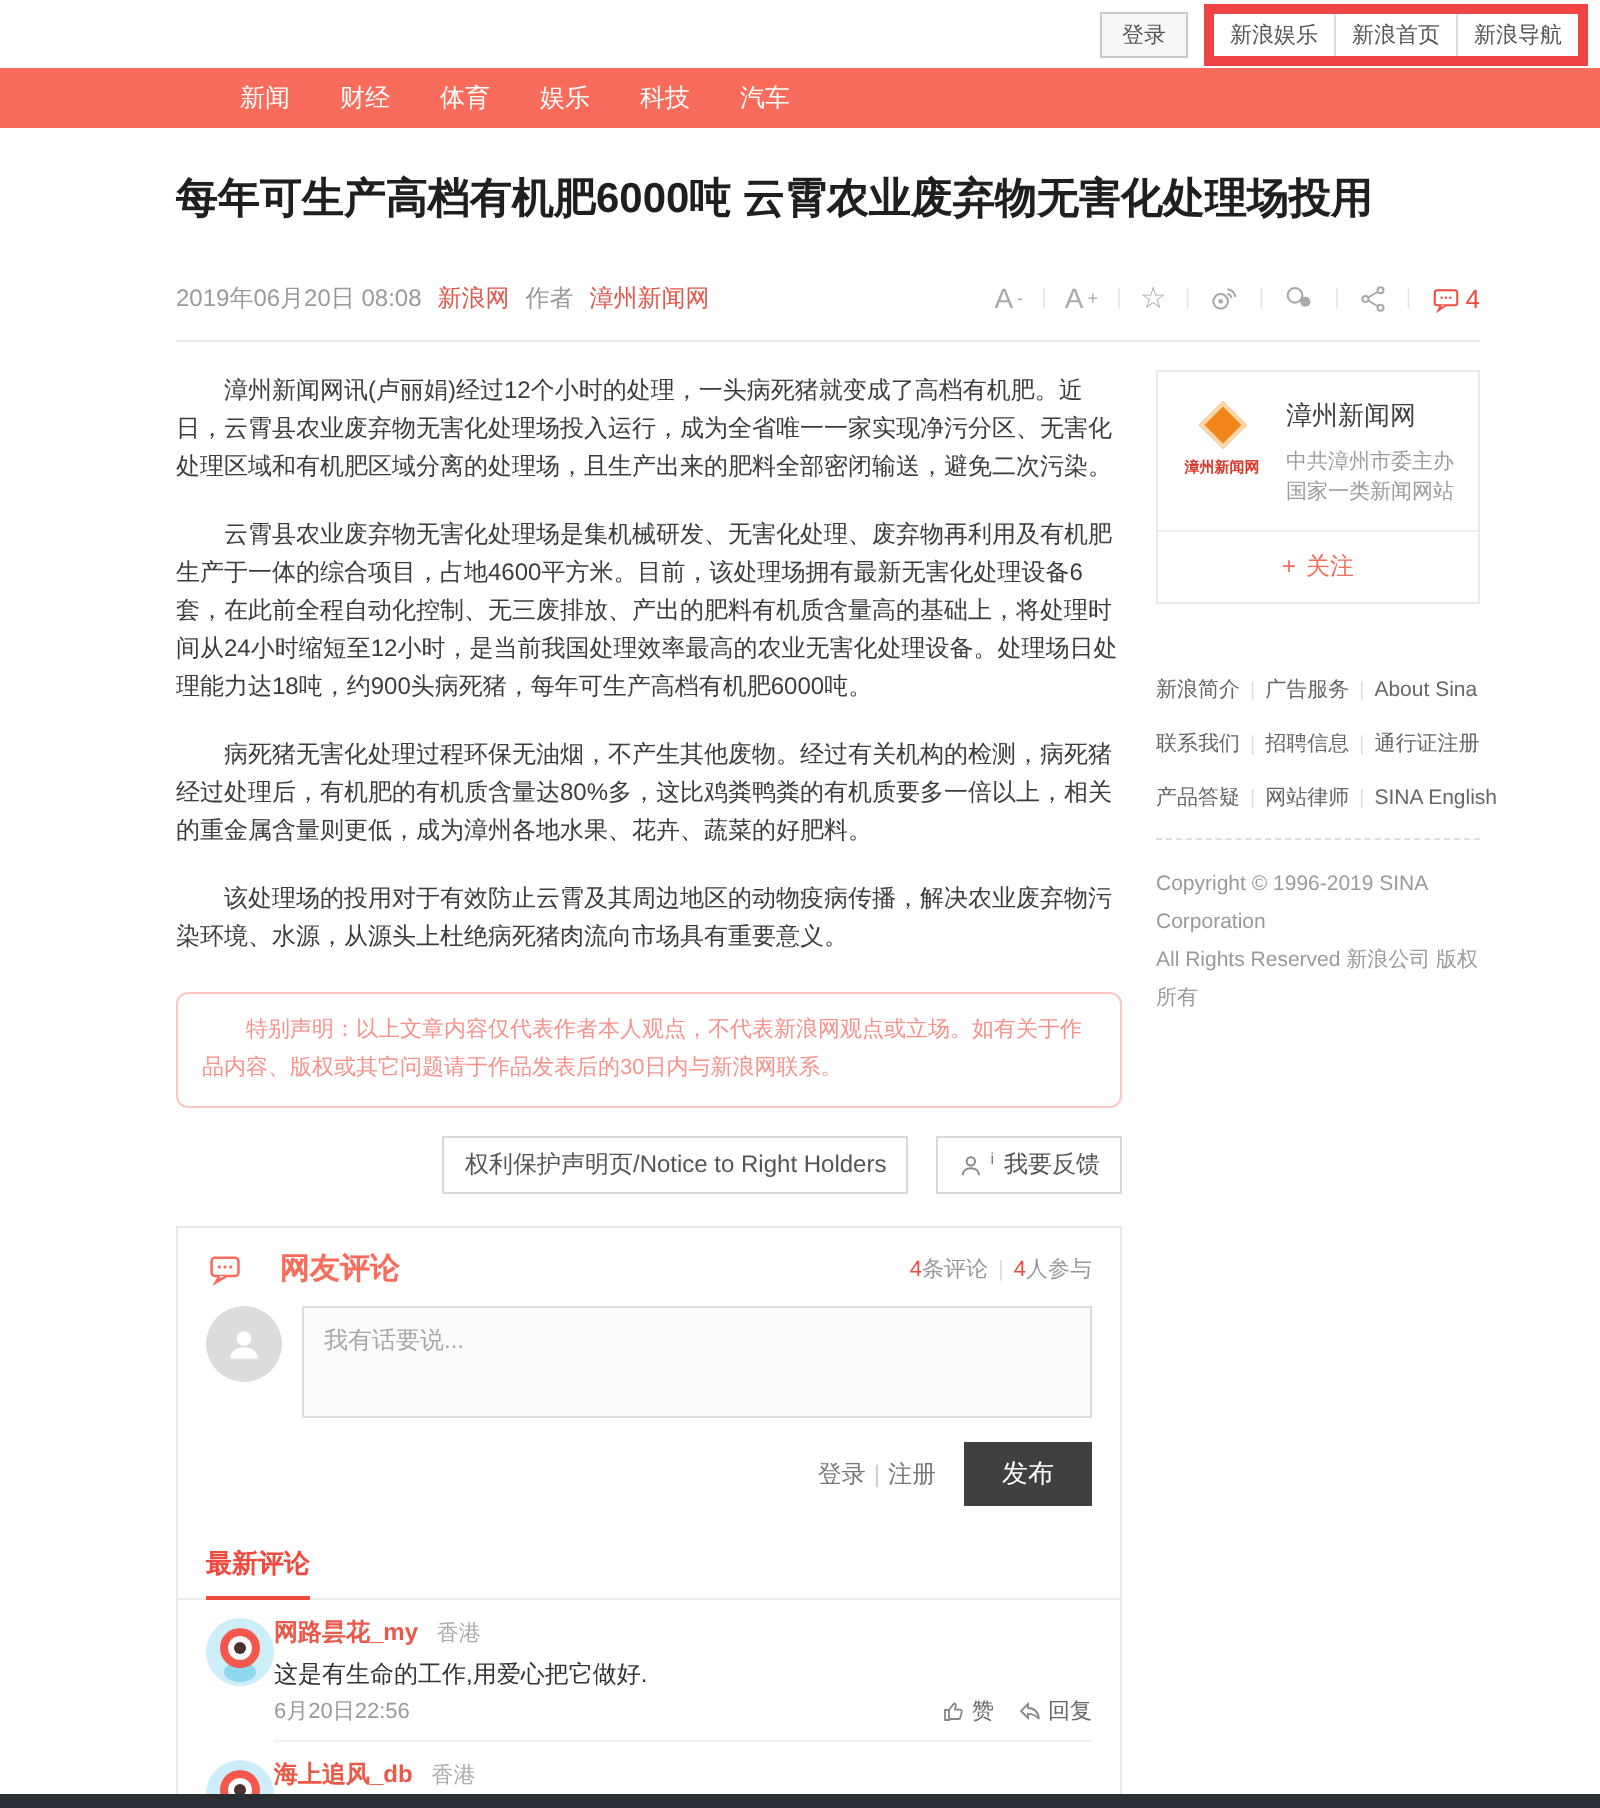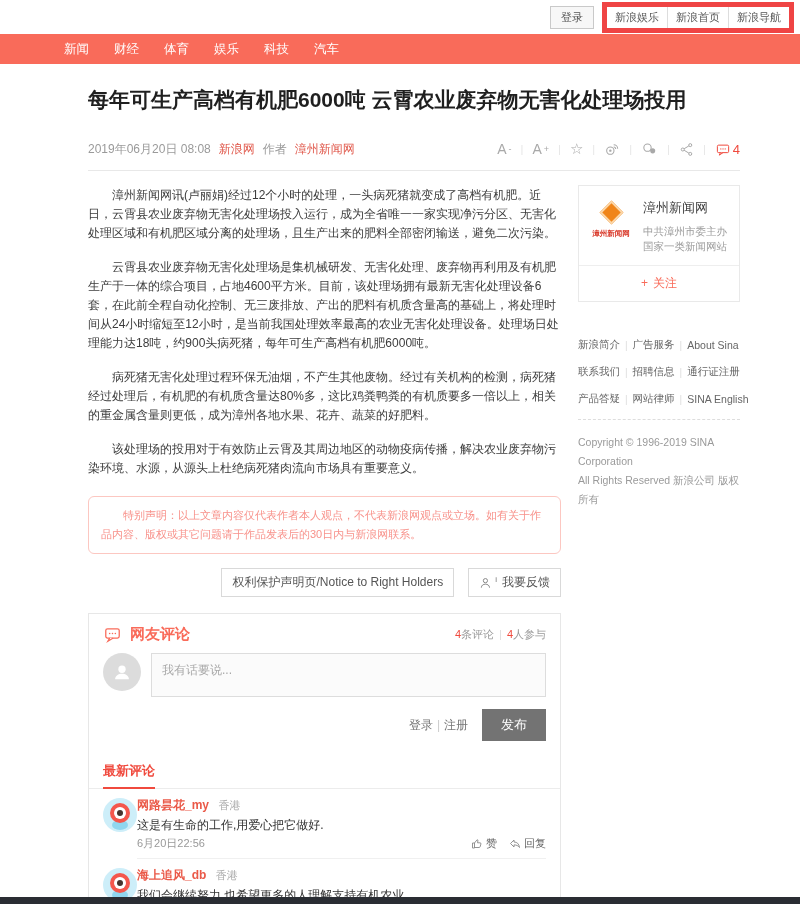--- a/index.html
+++ b/index.html
@@ -8,21 +8,21 @@
          font-family:"Liberation Sans","DejaVu Sans",sans-serif; }
 
   
   .topbar { height:34px; display:flex; justify-content:flex-end; align-items:center; padding-right:6px; gap:8px; }
   .login-btn { border:1px solid #c9c9c9; background:#f7f7f7; font-size:11px; color:#555; padding:3px 10px; cursor:pointer; }
   .top-links { display:flex; border:5px solid #ef4444; }
   .top-link { font-size:11px; color:#555; padding:3px 8px; cursor:pointer; }
   .top-link + .top-link { border-left:1px solid #ddd; }
 
   
-  .nav { background:#f96b5a; height:30px; display:flex; align-items:center; padding-left:64px; gap:25px; }
+  .nav { background:#f96b5a; height:30px; display:flex; align-items:center; padding-left:120px; gap:25px; }
   .nav-item { color:#fff; font-size:12.5px; cursor:pointer; }
 
   .container { width:652px; margin-left:88px; }
 
   
   .article-header { padding-top:22px; border-bottom:1px solid #e8e8e8; }
   .article-title { font-size:21px; color:#1f1f1f; font-weight:bold; line-height:28px; margin-bottom:26px; }
   .meta-row { display:flex; justify-content:space-between; align-items:center; padding-bottom:12px; }
   .meta-left { font-size:12px; color:#9a9a9a; display:flex; gap:8px; align-items:center; }
   .red-link { color:#e0574a; cursor:pointer; }
@@ -46,36 +46,36 @@
                 font-size:11px; line-height:19px; padding:9px 12px; text-indent:2em; }
 
   .actions { display:flex; justify-content:flex-end; gap:14px; margin:14px 0 16px; }
   .action-btn { border:1px solid #d9d9d9; background:#fff; padding:5px 10px; font-size:12px; color:#555;
                 display:flex; align-items:center; gap:5px; cursor:pointer; }
   .fb-sup { font-size:8px; color:#777; margin-left:-3px; margin-bottom:7px; }
 
   
   .comments-box { border:1px solid #e7e7e7; margin-top:14px; }
   .cmt-header { display:flex; justify-content:space-between; align-items:center; padding:11px 14px 9px; }
-  .cmt-title { color:#f96b5a; font-size:15px; font-weight:bold; display:flex; align-items:center; gap:8px; }
+  .cmt-title { color:#f96b5a; font-size:15px; font-weight:bold; display:flex; align-items:center; gap:18px; }
   .cmt-stats { font-size:11px; color:#999; }
   .cmt-stats .num { color:#f04a3e; }
   .cmt-stats .bar { color:#ddd; margin:0 5px; }
 
   .cmt-input-row { display:flex; padding:0 14px; gap:10px; }
   .avatar-default { width:38px; height:38px; border-radius:50%; background:#dcdcdc; flex:none;
                     display:flex; align-items:center; justify-content:center; }
-  .cmt-textarea { flex:1; border:1px solid #ddd; background:#fbfbfb; height:44px; padding:8px 10px;
+  .cmt-textarea { flex:1; border:1px solid #ddd; background:#fbfbfb; height:56px; padding:8px 10px;
                   font-size:12px; color:#6d28d9; resize:none; font-family:inherit; outline:none; }
   .cmt-textarea::placeholder { color:#a8a8a8; }
   .cmt-action-row { display:flex; justify-content:flex-end; align-items:center; gap:14px; padding:12px 14px 12px; }
   .login-links { font-size:12px; color:#777; }
   .login-links .bar { color:#ccc; margin:0 4px; }
   .login-links span { cursor:pointer; }
-  .publish-btn { background:#737373; color:#fff; font-size:13px; padding:7px 19px; border:none; cursor:pointer; }
+  .publish-btn { background:#404040; color:#fff; font-size:13px; padding:7px 19px; border:none; cursor:pointer; }
 
   .cmt-tab-row { padding:8px 14px 0; border-bottom:1px solid #ececec; }
   .cmt-tab { display:inline-block; color:#f04a3e; font-size:13px; font-weight:bold;
              padding-bottom:7px; border-bottom:2px solid #f04a3e; margin-bottom:-1px; cursor:pointer; }
 
   .cmt-item { display:flex; gap:0; padding:9px 14px 0; }
   .c-avatar { width:34px; height:34px; border-radius:50%; background:#cdeef9; position:relative; overflow:hidden; flex:none; }
   .c-avatar .blob  { position:absolute; left:7px; top:5px;  width:20px; height:20px; border-radius:50%; background:#f4574d; }
   .c-avatar .body2 { position:absolute; left:9px; top:22px; width:16px; height:10px; border-radius:50%; background:#8fd6ef; }
   .c-avatar .eye   { position:absolute; left:11px; top:9px; width:12px; height:12px; border-radius:50%; background:#fff; }

